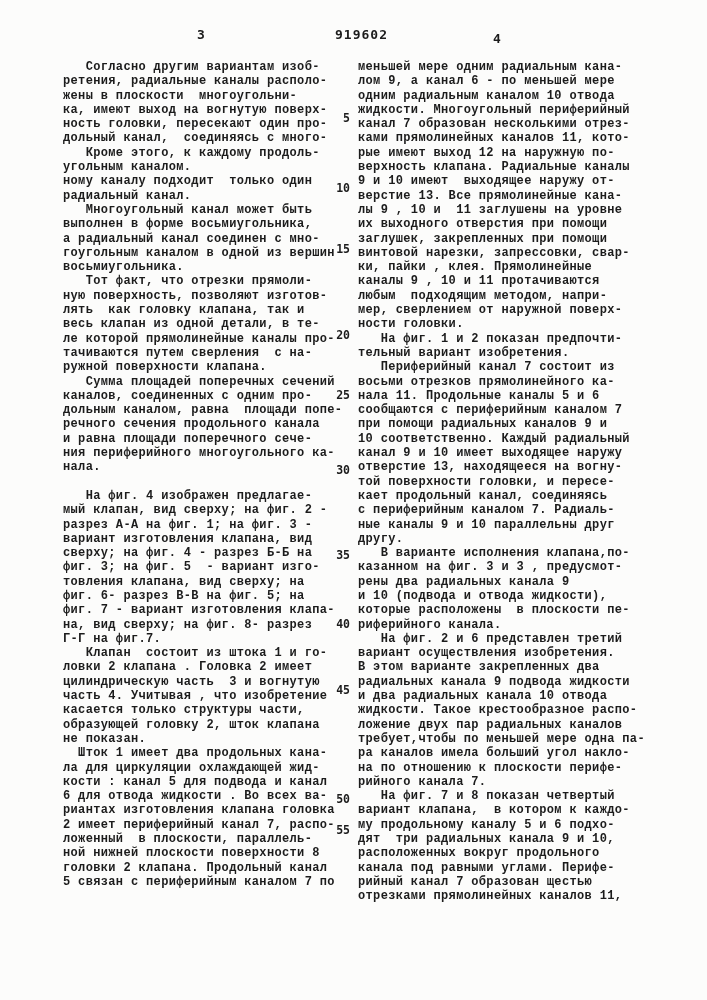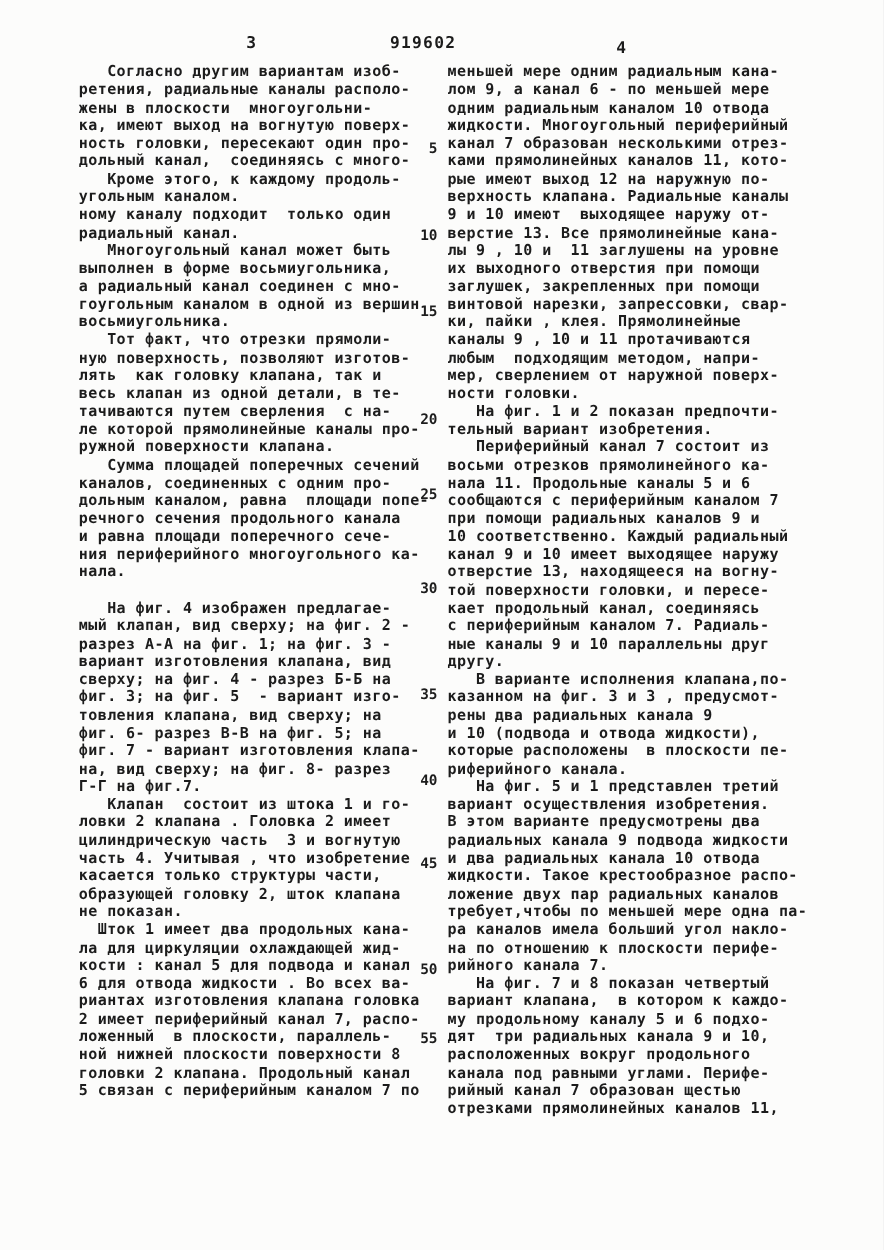--- a/index.html
+++ b/index.html
@@ -12,21 +12,21 @@
     color:#1c1c1c;
     overflow:hidden;
   }
   .hdr{
     position:absolute;
     font-size:13px;
     font-weight:700;
     letter-spacing:1px;
     white-space:pre;
   }
-  .col{position:absolute;top:50px;}
+  .col{position:absolute;top:60px;font-family:Liberation Mono, monospace;}
   .col .line{
     white-space:pre;
     font-size:12px;
     font-weight:700;
     letter-spacing:0.35px;
     line-height:14.3px;
     height:14.3px;
   }
   .gutter-num{
     position:absolute;
@@ -36,21 +36,21 @@
     font-weight:700;
     white-space:pre;
   }
 </style>
 </head>
 <body>
 
 <div class="page">
 
   <span class="hdr" style="left:197px;top:27px">3</span>
-  <span class="hdr" style="left:312px;top:27px">919602</span>
+  <span class="hdr" style="left:335px;top:27px">919602</span>
   <span class="hdr" style="left:493px;top:31px">4</span>
 
   <div class="col" style="left:63px;width:285px">
       <div class="line">   Согласно другим вариантам изоб-</div>
       <div class="line">ретения, радиальные каналы располо-</div>
       <div class="line">жены в плоскости  многоугольни-</div>
       <div class="line">ка, имеют выход на вогнутую поверх-</div>
       <div class="line">ность головки, пересекают один про-</div>
       <div class="line">дольный канал,  соединяясь с много-</div>
       <div class="line">   Кроме этого, к каждому продоль-</div>
@@ -59,22 +59,22 @@
       <div class="line">радиальный канал.</div>
       <div class="line">   Многоугольный канал может быть</div>
       <div class="line">выполнен в форме восьмиугольника,</div>
       <div class="line">а радиальный канал соединен с мно-</div>
       <div class="line">гоугольным каналом в одной из вершин</div>
       <div class="line">восьмиугольника.</div>
       <div class="line">   Тот факт, что отрезки прямоли-</div>
       <div class="line">ную поверхность, позволяют изготов-</div>
       <div class="line">лять  как головку клапана, так и</div>
       <div class="line">весь клапан из одной детали, в те-</div>
+      <div class="line">ле которой прямолинейные каналы про-</div>
       <div class="line">тачиваются путем сверления  с на-</div>
-      <div class="line">ле которой прямолинейные каналы про-</div>
       <div class="line">ружной поверхности клапана.</div>
       <div class="line">   Сумма площадей поперечных сечений</div>
       <div class="line">каналов, соединенных с одним про-</div>
       <div class="line">дольным каналом, равна  площади попе-</div>
       <div class="line">речного сечения продольного канала</div>
       <div class="line">и равна площади поперечного сече-</div>
       <div class="line">ния периферийного многоугольного ка-</div>
       <div class="line">нала.</div>
       <div class="line"></div>
       <div class="line">   На фиг. 4 изображен предлагае-</div>
@@ -141,23 +141,23 @@
       <div class="line">кает продольный канал, соединяясь</div>
       <div class="line">с периферийным каналом 7. Радиаль-</div>
       <div class="line">ные каналы 9 и 10 параллельны друг</div>
       <div class="line">другу.</div>
       <div class="line">   В варианте исполнения клапана,по-</div>
       <div class="line">казанном на фиг. 3 и 3 , предусмот-</div>
       <div class="line">рены два радиальных канала 9</div>
       <div class="line">и 10 (подвода и отвода жидкости),</div>
       <div class="line">которые расположены  в плоскости пе-</div>
       <div class="line">риферийного канала.</div>
-      <div class="line">   На фиг. 5 и 1 представлен третий</div>
+      <div class="line">   На фиг. 2 и 6 представлен третий</div>
       <div class="line">вариант осуществления изобретения.</div>
-      <div class="line">В этом варианте предусмотрены два</div>
+      <div class="line">В этом варианте закрепленных два</div>
       <div class="line">радиальных канала 9 подвода жидкости</div>
       <div class="line">и два радиальных канала 10 отвода</div>
       <div class="line">жидкости. Такое крестообразное распо-</div>
       <div class="line">ложение двух пар радиальных каналов</div>
       <div class="line">требует,чтобы по меньшей мере одна па-</div>
       <div class="line">ра каналов имела больший угол накло-</div>
       <div class="line">на по отношению к плоскости перифе-</div>
       <div class="line">рийного канала 7.</div>
       <div class="line">   На фиг. 7 и 8 показан четвертый</div>
       <div class="line">вариант клапана,  в котором к каждо-</div>
@@ -171,16 +171,16 @@
 
   <span class="gutter-num" style="left:326px;top:111px">5</span>
   <span class="gutter-num" style="left:326px;top:181px">10</span>
   <span class="gutter-num" style="left:326px;top:242px">15</span>
   <span class="gutter-num" style="left:326px;top:328px">20</span>
   <span class="gutter-num" style="left:326px;top:388px">25</span>
   <span class="gutter-num" style="left:326px;top:463px">30</span>
   <span class="gutter-num" style="left:326px;top:548px">35</span>
   <span class="gutter-num" style="left:326px;top:617px">40</span>
   <span class="gutter-num" style="left:326px;top:683px">45</span>
-  <span class="gutter-num" style="left:326px;top:768px">50</span>
+  <span class="gutter-num" style="left:326px;top:792px">50</span>
   <span class="gutter-num" style="left:326px;top:823px">55</span>
 
 </div>
 
 </body></html>

